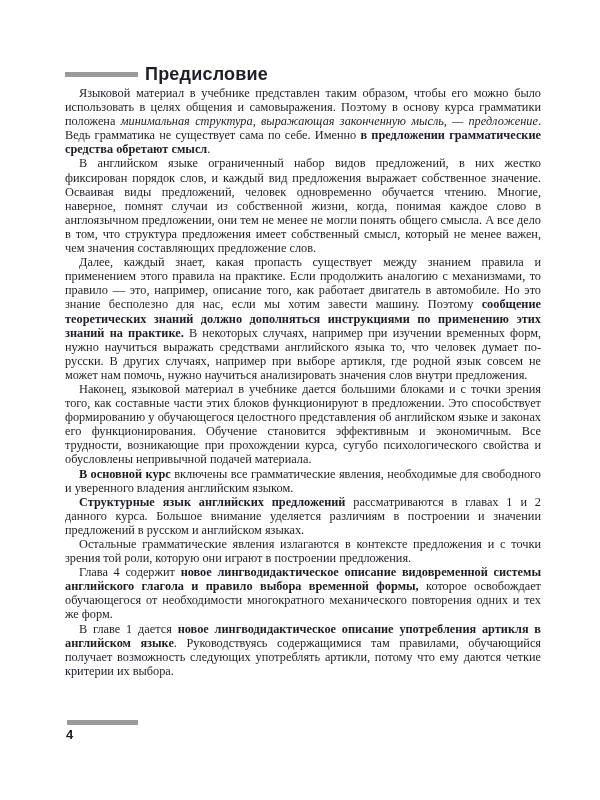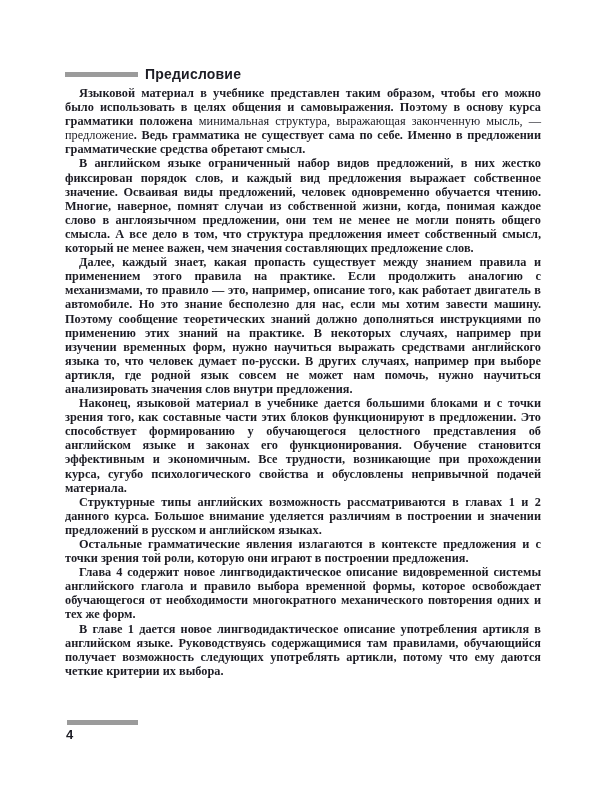--- a/index.html
+++ b/index.html
@@ -19,36 +19,36 @@
     display:flex;align-items:center;
   }
   .header-bar{
     width:73px;height:5px;background:var(--bar);
     margin-right:7px;flex:0 0 auto;
   }
   .chapter-title{
     margin:0;
     font-family:"Liberation Sans",sans-serif;
     font-weight:bold;
-    font-size:14px;
+    font-size:18px;
     line-height:13.5px;
     letter-spacing:.2px;
     color:var(--text);
   }
   .body-text{
     position:absolute;top:86px;left:65px;width:476px;
     color:var(--text);
     font-size:12.3px;
     line-height:14.1px;
     text-align:justify;
     text-align-last:left;
   }
   .body-text p{margin:0;text-indent:14px;}
-  .seg-normal{font-style:normal;font-weight:bold;}
-  .seg-italic{}
+  .seg-normal{font-style:normal;font-weight:normal;}
+  .seg-italic{font-style:italic;}
   .seg-bold{font-weight:bold;}
   .footer-bar{
     position:absolute;top:720px;left:67px;
     width:71px;height:5px;background:var(--bar);
   }
   .page-number{
     position:absolute;top:727px;left:66px;
     font-family:"Liberation Sans",sans-serif;
     font-weight:bold;
     font-size:13px;
@@ -63,21 +63,22 @@
   <header class="chapter-header">
     <span class="header-bar"></span>
     <h1 class="chapter-title">Предисловие</h1>
   </header>
 
   <main class="body-text" id="paragraphs">
       <p><span class="seg-normal">Языковой материал в учебнике представлен таким образом, чтобы его можно было использовать в целях общения и самовыражения. Поэтому в основу курса грамматики положена </span><span class="seg-italic">минимальная структура, выражающая законченную мысль, — предложение</span><span class="seg-normal">. Ведь грамматика не существует сама по себе. Именно </span><span class="seg-bold">в предложении грамматические средства обретают смысл</span><span class="seg-normal">.</span></p>
       <p><span class="seg-normal">В английском языке ограниченный набор видов предложений, в них жестко фиксирован порядок слов, и каждый вид предложения выражает собственное значение. Осваивая виды предложений, человек одновременно обучается чтению. Многие, наверное, помнят случаи из собственной жизни, когда, понимая каждое слово в англоязычном предложении, они тем не менее не могли понять общего смысла. А все дело в том, что структура предложения имеет собственный смысл, который не менее важен, чем значения составляющих предложение слов.</span></p>
       <p><span class="seg-normal">Далее, каждый знает, какая пропасть существует между знанием правила и применением этого правила на практике. Если продолжить аналогию с механизмами, то правило — это, например, описание того, как работает двигатель в автомобиле. Но это знание бесполезно для нас, если мы хотим завести машину. Поэтому </span><span class="seg-bold">сообщение теоретических знаний должно дополняться инструкциями по применению этих знаний на практике.</span><span class="seg-normal"> В некоторых случаях, например при изучении временных форм, нужно научиться выражать средствами английского языка то, что человек думает по-русски. В других случаях, например при выборе артикля, где родной язык совсем не может нам помочь, нужно научиться анализировать значения слов внутри предложения.</span></p>
       <p><span class="seg-normal">Наконец, языковой материал в учебнике дается большими блоками и с точки зрения того, как составные части этих блоков функционируют в предложении. Это способствует формированию у обучающегося целостного представления об английском языке и законах его функционирования. Обучение становится эффективным и экономичным. Все трудности, возникающие при прохождении курса, сугубо психологического свойства и обусловлены непривычной подачей материала.</span></p>
-      <p><span class="seg-bold">Структурные типы английских возможность</span><span class="seg-normal"> рассматриваются в главах 1 и 2 данного курса. Большое внимание уделяется различиям в построении и значении предложений в русском и английском языках.</span></p>
+      <p><span class="seg-bold">В основной курс</span><span class="seg-normal"> включены все грамматические явления, необходимые для свободного и уверенного владения английским языком.</span></p>
+      <p><span class="seg-bold">Структурные язык английских предложений</span><span class="seg-normal"> рассматриваются в главах 1 и 2 данного курса. Большое внимание уделяется различиям в построении и значении предложений в русском и английском языках.</span></p>
       <p><span class="seg-normal">Остальные грамматические явления излагаются в контексте предложения и с точки зрения той роли, которую они играют в построении предложения.</span></p>
       <p><span class="seg-normal">Глава 4 содержит </span><span class="seg-bold">новое лингводидактическое описание видовременной системы английского глагола и правило выбора временной формы,</span><span class="seg-normal"> которое освобождает обучающегося от необходимости многократного механического повторения одних и тех же форм.</span></p>
       <p><span class="seg-normal">В главе 1 дается </span><span class="seg-bold">новое лингводидактическое описание употребления артикля в английском языке</span><span class="seg-normal">. Руководствуясь содержащимися там правилами, обучающийся получает возможность следующих употреблять артикли, потому что ему даются четкие критерии их выбора.</span></p>
     </main>
 
   <span class="footer-bar"></span>
   <div class="page-number">4</div>
 
 </div>
 

